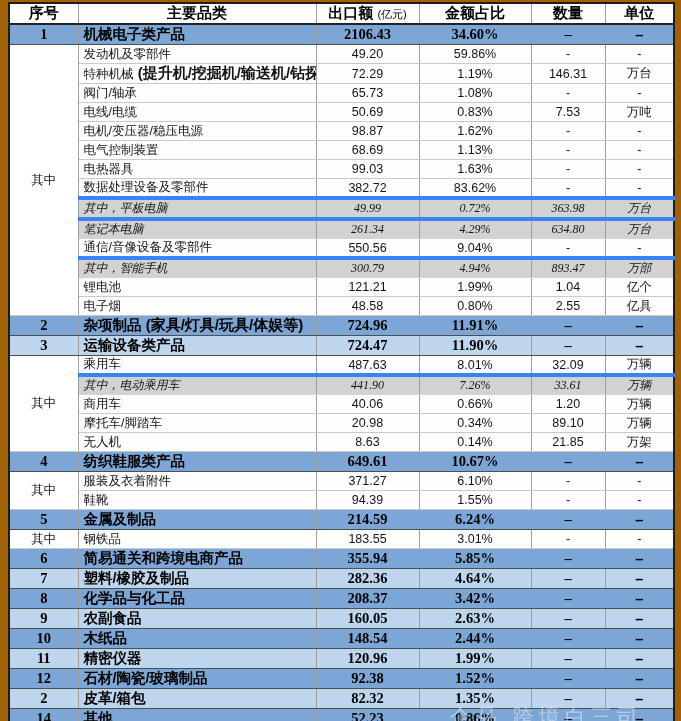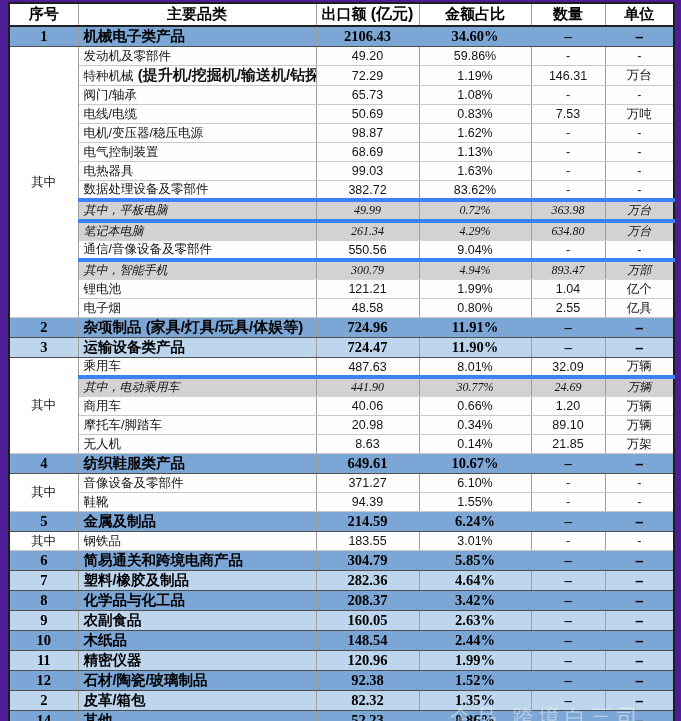--- a/index.html
+++ b/index.html
@@ -1,37 +1,37 @@
 <!DOCTYPE html>
 <html style="--row-blue: #7BA6D5; --row-light: #BDD5ED; --row-gray: #D2D2D2; --total-orange: #CC5F1A;"><head>
 <meta charset="utf-8">
 <style>
   html,body{margin:0;padding:0;background:#ffffff;}
   .page{
-    position:relative;width:681px;height:721px;background:#4c1d95;
+    position:relative;width:681px;height:721px;background:#a16207;
     overflow:hidden;font-family:"Liberation Sans", sans-serif;color:#141414;
   }
   table.exp{
     position:absolute;left:8px;top:2px;width:665px;
     border-collapse:collapse;table-layout:fixed;
     border:2px solid #1d1d1d;
   }
   col.c1{width:69px}col.c2{width:238px}col.c3{width:103px}
   col.c4{width:112px}col.c5{width:74px}col.c6{width:69px}
 
   th,td{
     padding:0;height:19px;text-align:center;vertical-align:middle;
     white-space:nowrap;overflow:hidden;box-sizing:border-box;
     border-left:1px solid #9d9d9d;border-right:1px solid #9d9d9d;
   }
   thead th{
     height:21px;background:#ffffff;font-weight:bold;font-size:15px;
     border-bottom:2px solid #222;color:#000;
   }
-  th .unit-hint{font-size:16px;font-weight:bold;}
+  th .unit-hint{font-size:11px;font-weight:normal;}
 
   
   tr.r-main td{
     background:var(--row-blue);font-weight:bold;font-size:14.5px;
     border-top:1px solid #4f4f4f;border-bottom:1px solid #4f4f4f;color:#000;
   }
   tr.r-main.shade-light td{background:var(--row-light);}
   tr.r-main td.c-num, td.c-no{font-family:"Liberation Serif", serif;}
   td.c-no{font-weight:normal;font-size:15px;}
 
@@ -212,22 +212,22 @@
           <td class="c-qz" rowspan="5">其中</td>
           <td class="c-name"><span>乘用车</span></td>
           <td class="c-num">487.63</td>
           <td class="c-num">8.01%</td>
           <td class="c-num">32.09</td>
           <td class="c-unit">万辆</td>
         </tr>
         <tr class="r-ital">
           <td class="c-name"><span>其中，电动乘用车</span></td>
           <td class="c-num">441.90</td>
-          <td class="c-num">30.77%</td>
-          <td class="c-num">24.69</td>
+          <td class="c-num">7.26%</td>
+          <td class="c-num">33.61</td>
           <td class="c-unit">万辆</td>
         </tr>
         <tr class="r-sub">
           <td class="c-name"><span>商用车</span></td>
           <td class="c-num">40.06</td>
           <td class="c-num">0.66%</td>
           <td class="c-num">1.20</td>
           <td class="c-unit">万辆</td>
         </tr>
         <tr class="r-sub">
@@ -247,21 +247,21 @@
         <tr class="r-main shade-blue">
           <td class="c-no">4</td>
           <td class="c-name"><span>纺织鞋服类产品</span></td>
           <td class="c-num">649.61</td>
           <td class="c-num">10.67%</td>
           <td class="c-num">–</td>
           <td class="c-unit">–</td>
         </tr>
         <tr class="r-sub">
           <td class="c-qz" rowspan="2">其中</td>
-          <td class="c-name"><span>音像设备及零部件</span></td>
+          <td class="c-name"><span>服装及衣着附件</span></td>
           <td class="c-num">371.27</td>
           <td class="c-num">6.10%</td>
           <td class="c-num">-</td>
           <td class="c-unit">-</td>
         </tr>
         <tr class="r-sub">
           <td class="c-name"><span>鞋靴</span></td>
           <td class="c-num">94.39</td>
           <td class="c-num">1.55%</td>
           <td class="c-num">-</td>
@@ -279,21 +279,21 @@
           <td class="c-qz" rowspan="1">其中</td>
           <td class="c-name"><span>钢铁品</span></td>
           <td class="c-num">183.55</td>
           <td class="c-num">3.01%</td>
           <td class="c-num">-</td>
           <td class="c-unit">-</td>
         </tr>
         <tr class="r-main shade-blue">
           <td class="c-no">6</td>
           <td class="c-name"><span>简易通关和跨境电商产品</span></td>
-          <td class="c-num">304.79</td>
+          <td class="c-num">355.94</td>
           <td class="c-num">5.85%</td>
           <td class="c-num">–</td>
           <td class="c-unit">–</td>
         </tr>
         <tr class="r-main shade-light">
           <td class="c-no">7</td>
           <td class="c-name"><span>塑料/橡胶及制品</span></td>
           <td class="c-num">282.36</td>
           <td class="c-num">4.64%</td>
           <td class="c-num">–</td>

